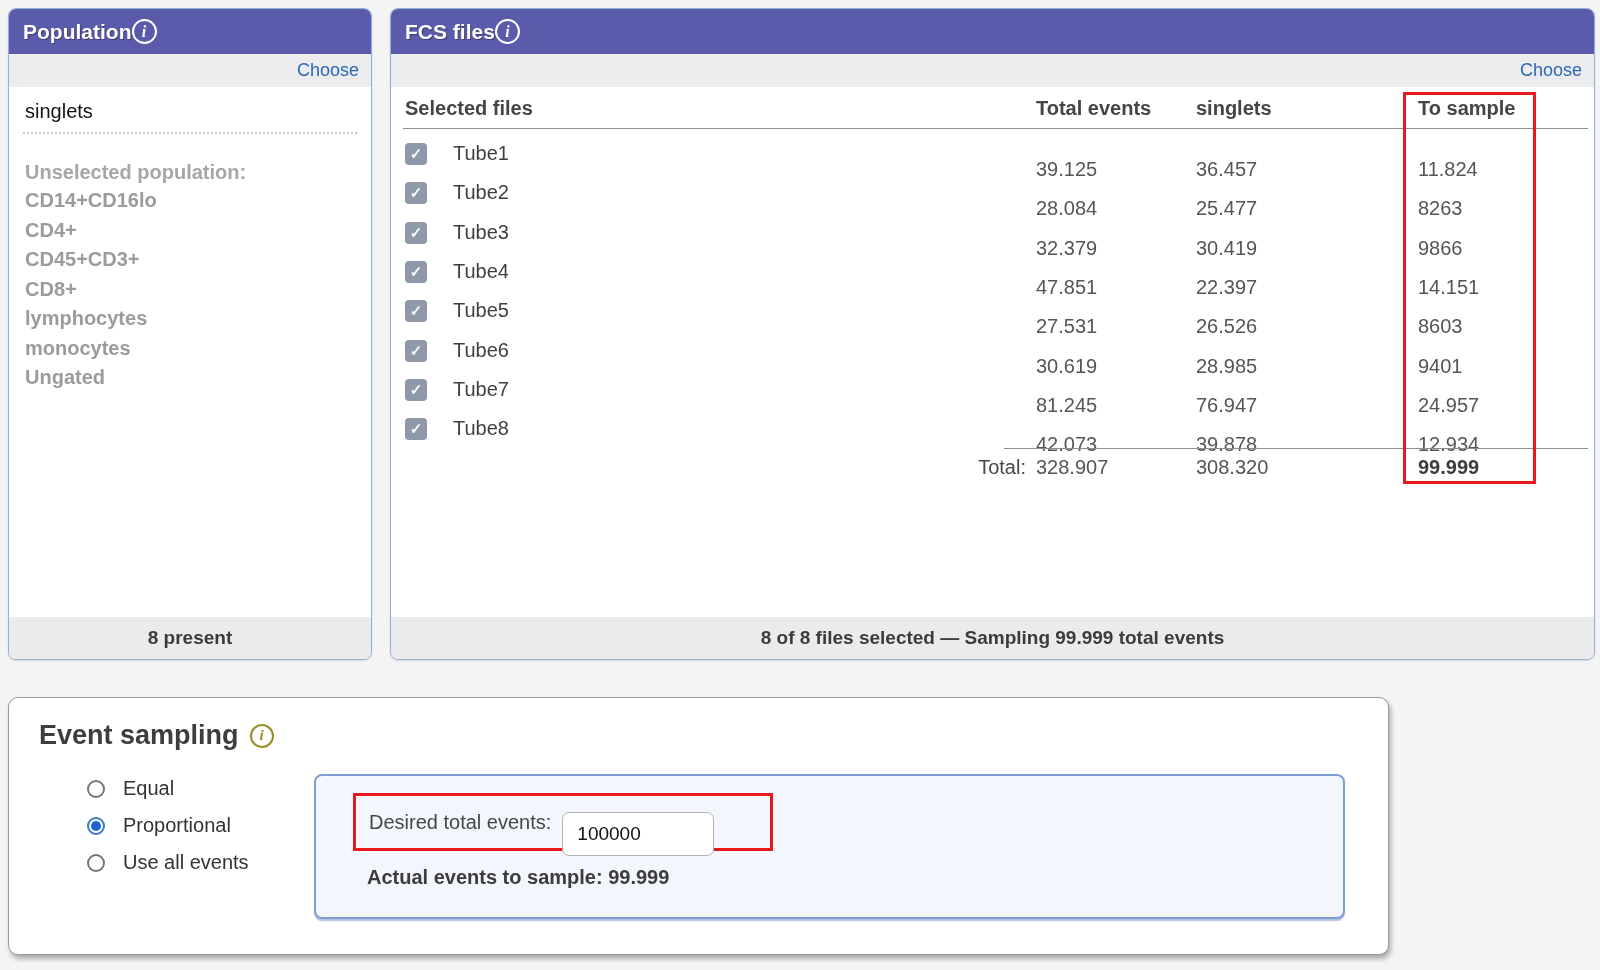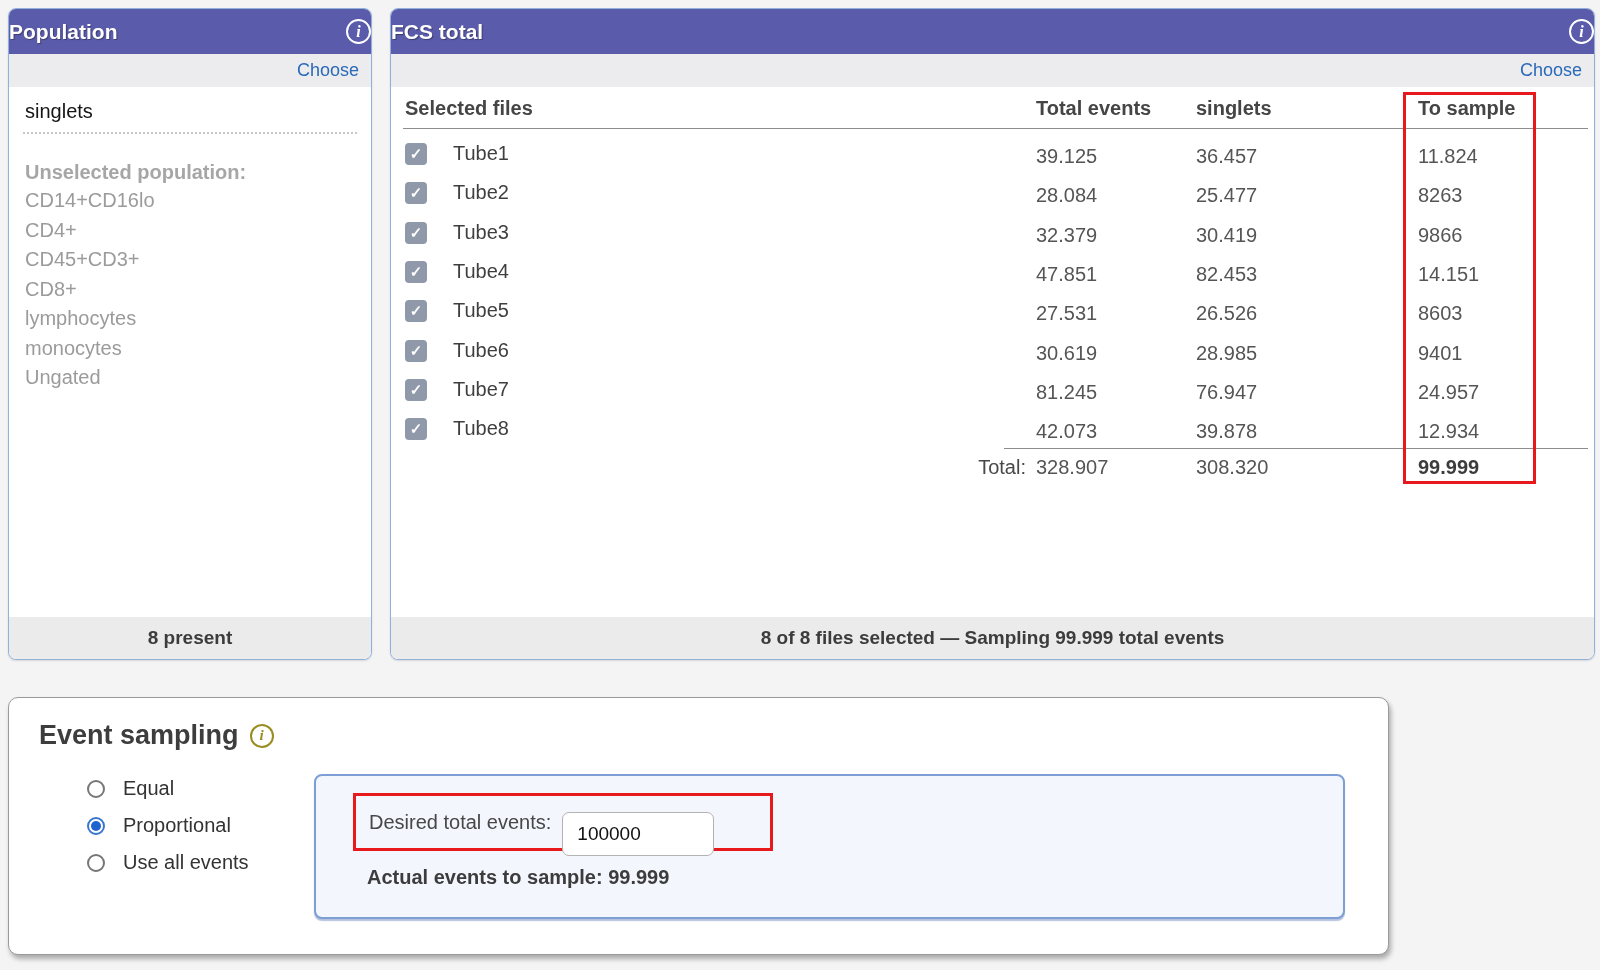--- a/index.html
+++ b/index.html
@@ -19,22 +19,22 @@
     border-radius:8px;
     overflow:hidden;
     display:flex;
     flex-direction:column;
     box-shadow:0 1px 2px rgba(0,0,0,.12);
   }
   .panel-header {
     height:45px; flex:0 0 45px;
     background:#5b5bab;
     color:#fff;
-    display:flex; align-items:center; justify-content:space-between;
-    padding:0 0;
+    display:flex; align-items:center; 
+    padding:0 14px;
   }
   .panel-title {
     font-size:21px; font-weight:bold;
     text-shadow:1px 1px 1px rgba(0,0,0,.35);
   }
   .info-circle {
     width:25px; height:25px;
     border:2px solid #fff; border-radius:50%;
     color:#fff;
     font-family:"Liberation Serif", serif;
@@ -55,41 +55,41 @@
     background:#ebebec;
     display:flex; align-items:center; justify-content:center;
     font-size:19px; font-weight:bold; color:#3c3c3c;
   }
 
   
   .population-panel { left:8px; top:8px; width:364px; height:652px; }
   .selected-pop { margin:13px 16px 0; font-size:20px; color:#141414; }
   .dotted-divider { margin:9px 14px 0; border-bottom:2px dotted #c8c8c8; }
   .unselected-heading { margin:27px 16px 2px; font-size:20px; font-weight:bold; color:#a6a6a6; }
-  .pop-item { margin:0 16px; font-size:20px; color:#9b9b9b; line-height:29.5px; }
+  .pop-item { margin:0 16px; font-size:20px; color:#9b9b9b; line-height:29.5px;font-weight:bold; }
 
   
   .fcs-panel { left:390px; top:8px; width:1205px; height:652px; }
   .th { position:absolute; top:10px; font-size:20px; font-weight:bold; color:#454545; }
   .th-files    { left:14px; }
   .th-total    { left:645px; }
   .th-singlets { left:805px; }
   .th-sample   { left:1027px; }
   .thead-line { position:absolute; left:12px; top:41px; width:1185px; border-top:1.5px solid #8d8d8d; }
   .frow { position:absolute; left:0; width:100%; height:39px; }
   .cb {
     position:absolute; left:14px; top:8px;
     width:22px; height:22px;
     background:#8f99a9; border-radius:4px;
     color:#fff; font-size:15px; font-weight:bold;
     display:flex; align-items:center; justify-content:center;
     cursor:pointer;
   }
   .fname { position:absolute; left:62px; top:7px; font-size:20px; color:#3f3f3f; }
-  .cell { position:absolute; top:10px; font-size:20px; color:#555; }
+  .cell { position:absolute; top:23px; font-size:20px; color:#555; }
   .cell-total    { left:645px; }
   .cell-singlets { left:805px;text-align:right; }
   .cell-sample   { left:1027px; }
   .total-line { position:absolute; left:613px; top:361px; width:584px; border-top:1.5px solid #8d8d8d; }
   .total-row  { position:absolute; left:0; top:366px; width:100%; height:36px; }
   .total-row .cell { top:3px; }
   .total-label {
     position:absolute; left:535px; top:3px; width:100px;
     text-align:right; font-size:20px; color:#484848;
   }
@@ -164,21 +164,21 @@
         <div class="pop-item">lymphocytes</div>
         <div class="pop-item">monocytes</div>
         <div class="pop-item">Ungated</div>
       </div>
   </div>
   <footer class="panel-footer">8 present</footer>
 </section>
 
 <section class="panel fcs-panel">
   <header class="panel-header">
-    <span class="panel-title">FCS total</span>
+    <span class="panel-title">FCS files</span>
     <span class="info-circle">i</span>
   </header>
   <div class="choose-bar">
     <a class="choose-link">Choose</a>
   </div>
   <div class="panel-content">
     <span class="th th-files">Selected files</span>
     <span class="th th-total">Total events</span>
     <span class="th th-singlets">singlets</span>
     <span class="th th-sample">To sample</span>
@@ -211,21 +211,21 @@
           <span class="cell cell-total">32.379</span>
           <span class="cell cell-singlets">30.419</span>
           <span class="cell cell-sample">9866</span>
         </div>
         <div class="frow" style="top: 165.9px;">
           <span class="cb">
             <span>✓</span>
           </span>
           <span class="fname">Tube4</span>
           <span class="cell cell-total">47.851</span>
-          <span class="cell cell-singlets">82.453</span>
+          <span class="cell cell-singlets">22.397</span>
           <span class="cell cell-sample">14.151</span>
         </div>
         <div class="frow" style="top: 205.2px;">
           <span class="cb">
             <span>✓</span>
           </span>
           <span class="fname">Tube5</span>
           <span class="cell cell-total">27.531</span>
           <span class="cell cell-singlets">26.526</span>
           <span class="cell cell-sample">8603</span>

